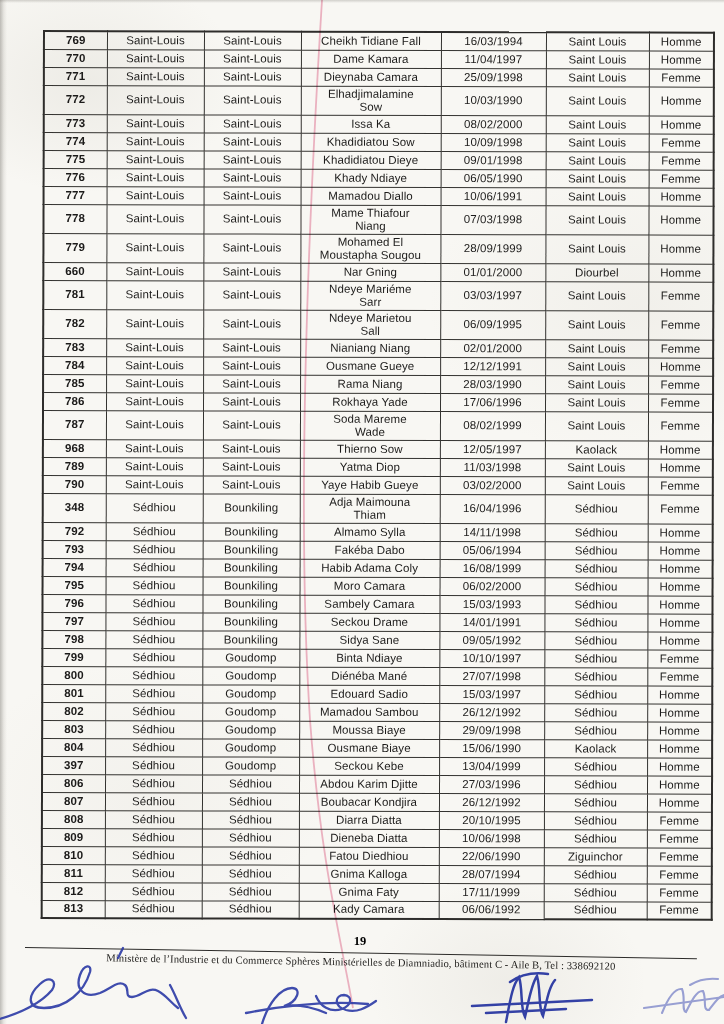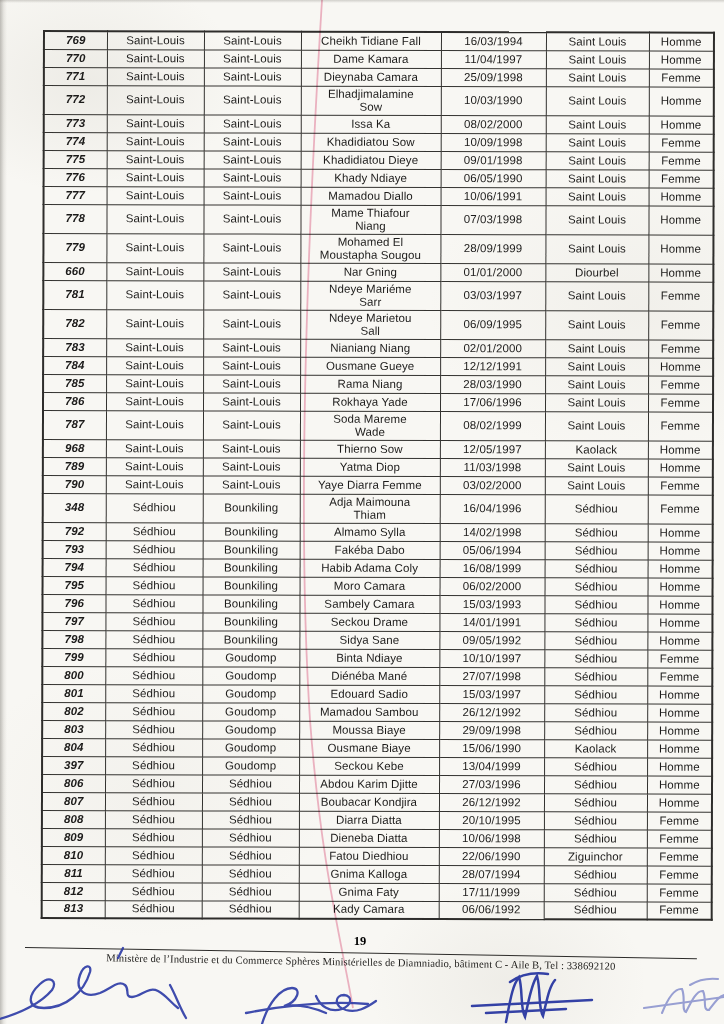--- a/index.html
+++ b/index.html
@@ -32,21 +32,21 @@
   }
   table.registry td{
     border:1px solid #343330;
     text-align:center;vertical-align:middle;
     font-size:11.5px;line-height:13px;color:#1c1b1a;
     padding:1px 2px;white-space:pre-line;
     overflow:hidden;
     letter-spacing:.1px;
   }
   table.registry tr{height:18px;}
-  td.c0{font-weight:700;font-size:12px;letter-spacing:.3px;font-style:italic;}
+  td.c0{font-weight:700;font-size:12px;letter-spacing:.3px;}
   col.w0{width:63px;} col.w1{width:97px;} col.w2{width:97px;}
   col.w3{width:140px;} col.w4{width:105px;} col.w5{width:103px;} col.w6{width:65px;}
   .fold-line{position:absolute;left:0;top:0;pointer-events:none;mix-blend-mode:multiply;}
   .page-number{
     position:absolute;left:340px;top:934px;width:40px;text-align:center;
     font-family:"Liberation Serif",serif;font-size:12.5px;font-weight:700;
   }
   .footer-block{
     position:absolute;left:25px;top:947px;width:672px;
     transform:rotate(0.95deg);transform-origin:top left;
@@ -269,41 +269,41 @@
         <td class="c2">Saint-Louis</td>
         <td class="c3">Yatma Diop</td>
         <td class="c4">11/03/1998</td>
         <td class="c5">Saint Louis</td>
         <td class="c6">Homme</td>
       </tr>
       <tr>
         <td class="c0">790</td>
         <td class="c1">Saint-Louis</td>
         <td class="c2">Saint-Louis</td>
-        <td class="c3">Yaye Diarra Femme</td>
+        <td class="c3">Yaye Habib Gueye</td>
         <td class="c4">03/02/2000</td>
         <td class="c5">Saint Louis</td>
         <td class="c6">Femme</td>
       </tr>
       <tr>
         <td class="c0">348</td>
         <td class="c1">Sédhiou</td>
         <td class="c2">Bounkiling</td>
         <td class="c3">Adja Maimouna
 Thiam</td>
         <td class="c4">16/04/1996</td>
         <td class="c5">Sédhiou</td>
         <td class="c6">Femme</td>
       </tr>
       <tr>
         <td class="c0">792</td>
         <td class="c1">Sédhiou</td>
         <td class="c2">Bounkiling</td>
         <td class="c3">Almamo Sylla</td>
-        <td class="c4">14/02/1998</td>
+        <td class="c4">14/11/1998</td>
         <td class="c5">Sédhiou</td>
         <td class="c6">Homme</td>
       </tr>
       <tr>
         <td class="c0">793</td>
         <td class="c1">Sédhiou</td>
         <td class="c2">Bounkiling</td>
         <td class="c3">Fakéba Dabo</td>
         <td class="c4">05/06/1994</td>
         <td class="c5">Sédhiou</td>

